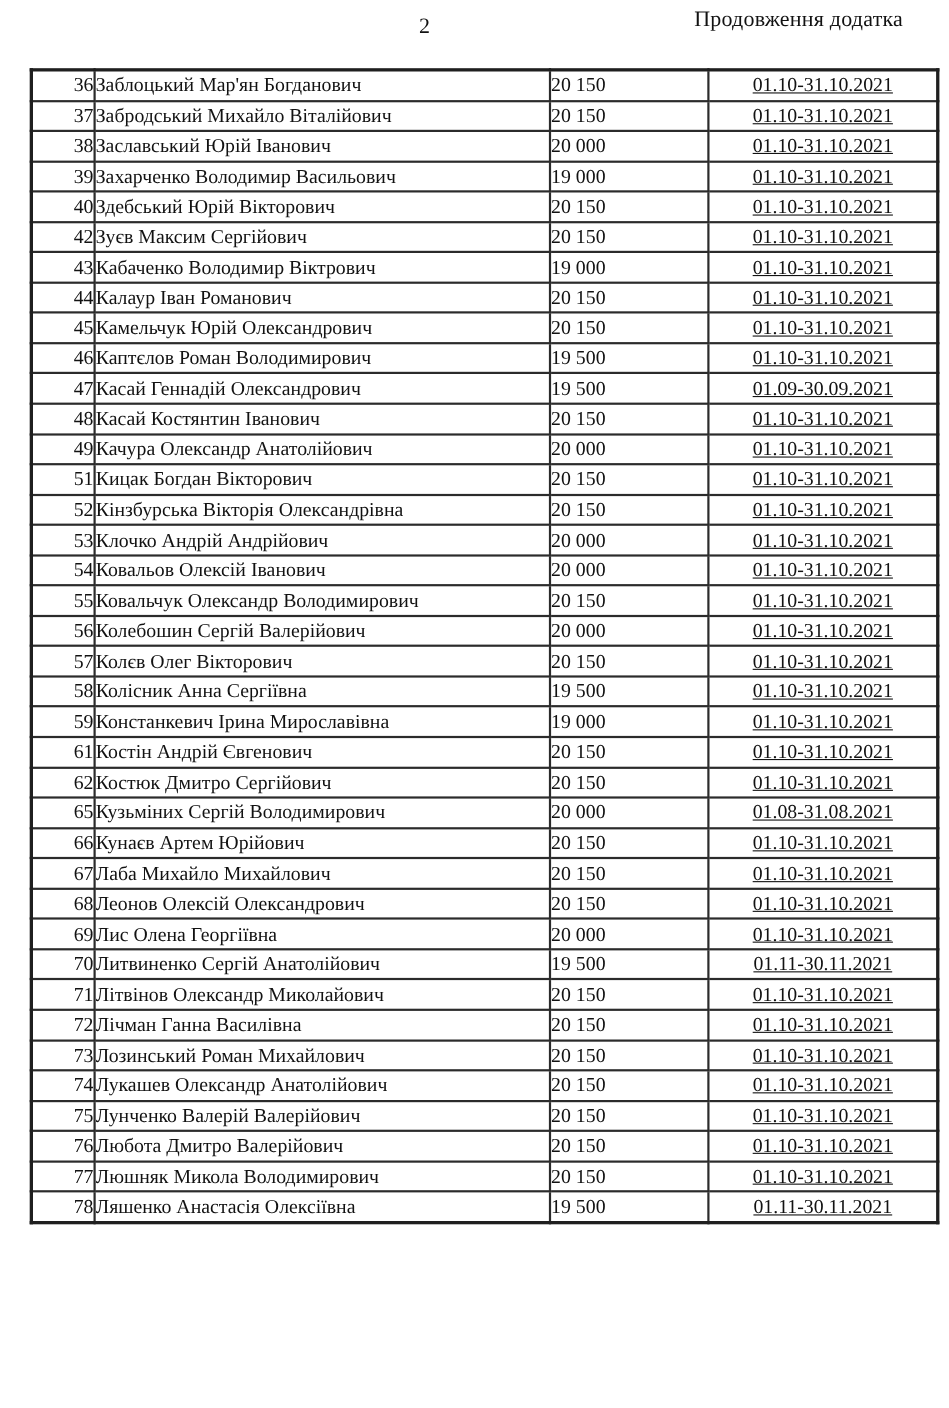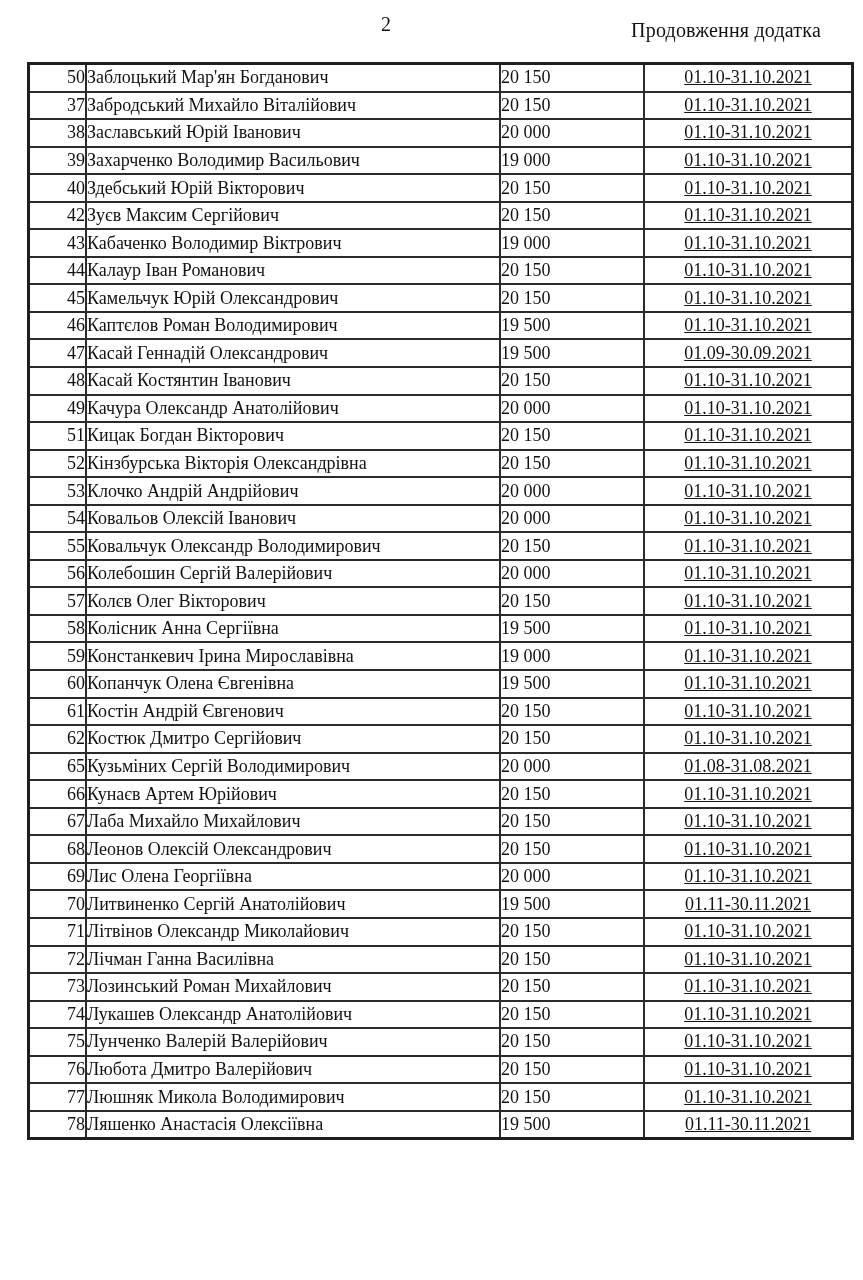--- a/index.html
+++ b/index.html
@@ -15,21 +15,21 @@
   .header-page-num {
     position: absolute;
     top: 13px;
     left: 356px;
     width: 60px;
     text-align: center;
     font-size: 20px;
   }
   .header-continuation {
     position: absolute;
-    top: 19px;
+    top: 7px;
     right: 42px;
     font-size: 20px;
     letter-spacing: 0.2px;
   }
   table.payments {
     position: absolute;
     top: 62px;
     left: 27px;
     width: 821px;
     border-collapse: collapse;
@@ -53,21 +53,21 @@
 </head>
 <body>
 
 <div class="page">
   <div class="header-page-num">2</div>
   <div class="header-continuation">Продовження додатка</div>
 
   <table class="payments">
     <tbody id="table-body">
         <tr>
-          <td class="td-num">50</td>
+          <td class="td-num">36</td>
           <td class="td-name">Заблоцький Мар'ян Богданович</td>
           <td class="td-amount">20 150</td>
           <td class="td-period">01.10-31.10.2021</td>
         </tr>
         <tr>
           <td class="td-num">37</td>
           <td class="td-name">Забродський Михайло Віталійович</td>
           <td class="td-amount">20 150</td>
           <td class="td-period">01.10-31.10.2021</td>
         </tr>
@@ -182,26 +182,20 @@
         <tr>
           <td class="td-num">58</td>
           <td class="td-name">Колісник Анна Сергіївна</td>
           <td class="td-amount">19 500</td>
           <td class="td-period">01.10-31.10.2021</td>
         </tr>
         <tr>
           <td class="td-num">59</td>
           <td class="td-name">Констанкевич Ірина Мирославівна</td>
           <td class="td-amount">19 000</td>
-          <td class="td-period">01.10-31.10.2021</td>
-        </tr>
-        <tr>
-          <td class="td-num">60</td>
-          <td class="td-name">Копанчук Олена Євгенівна</td>
-          <td class="td-amount">19 500</td>
           <td class="td-period">01.10-31.10.2021</td>
         </tr>
         <tr>
           <td class="td-num">61</td>
           <td class="td-name">Костін Андрій Євгенович</td>
           <td class="td-amount">20 150</td>
           <td class="td-period">01.10-31.10.2021</td>
         </tr>
         <tr>
           <td class="td-num">62</td>

